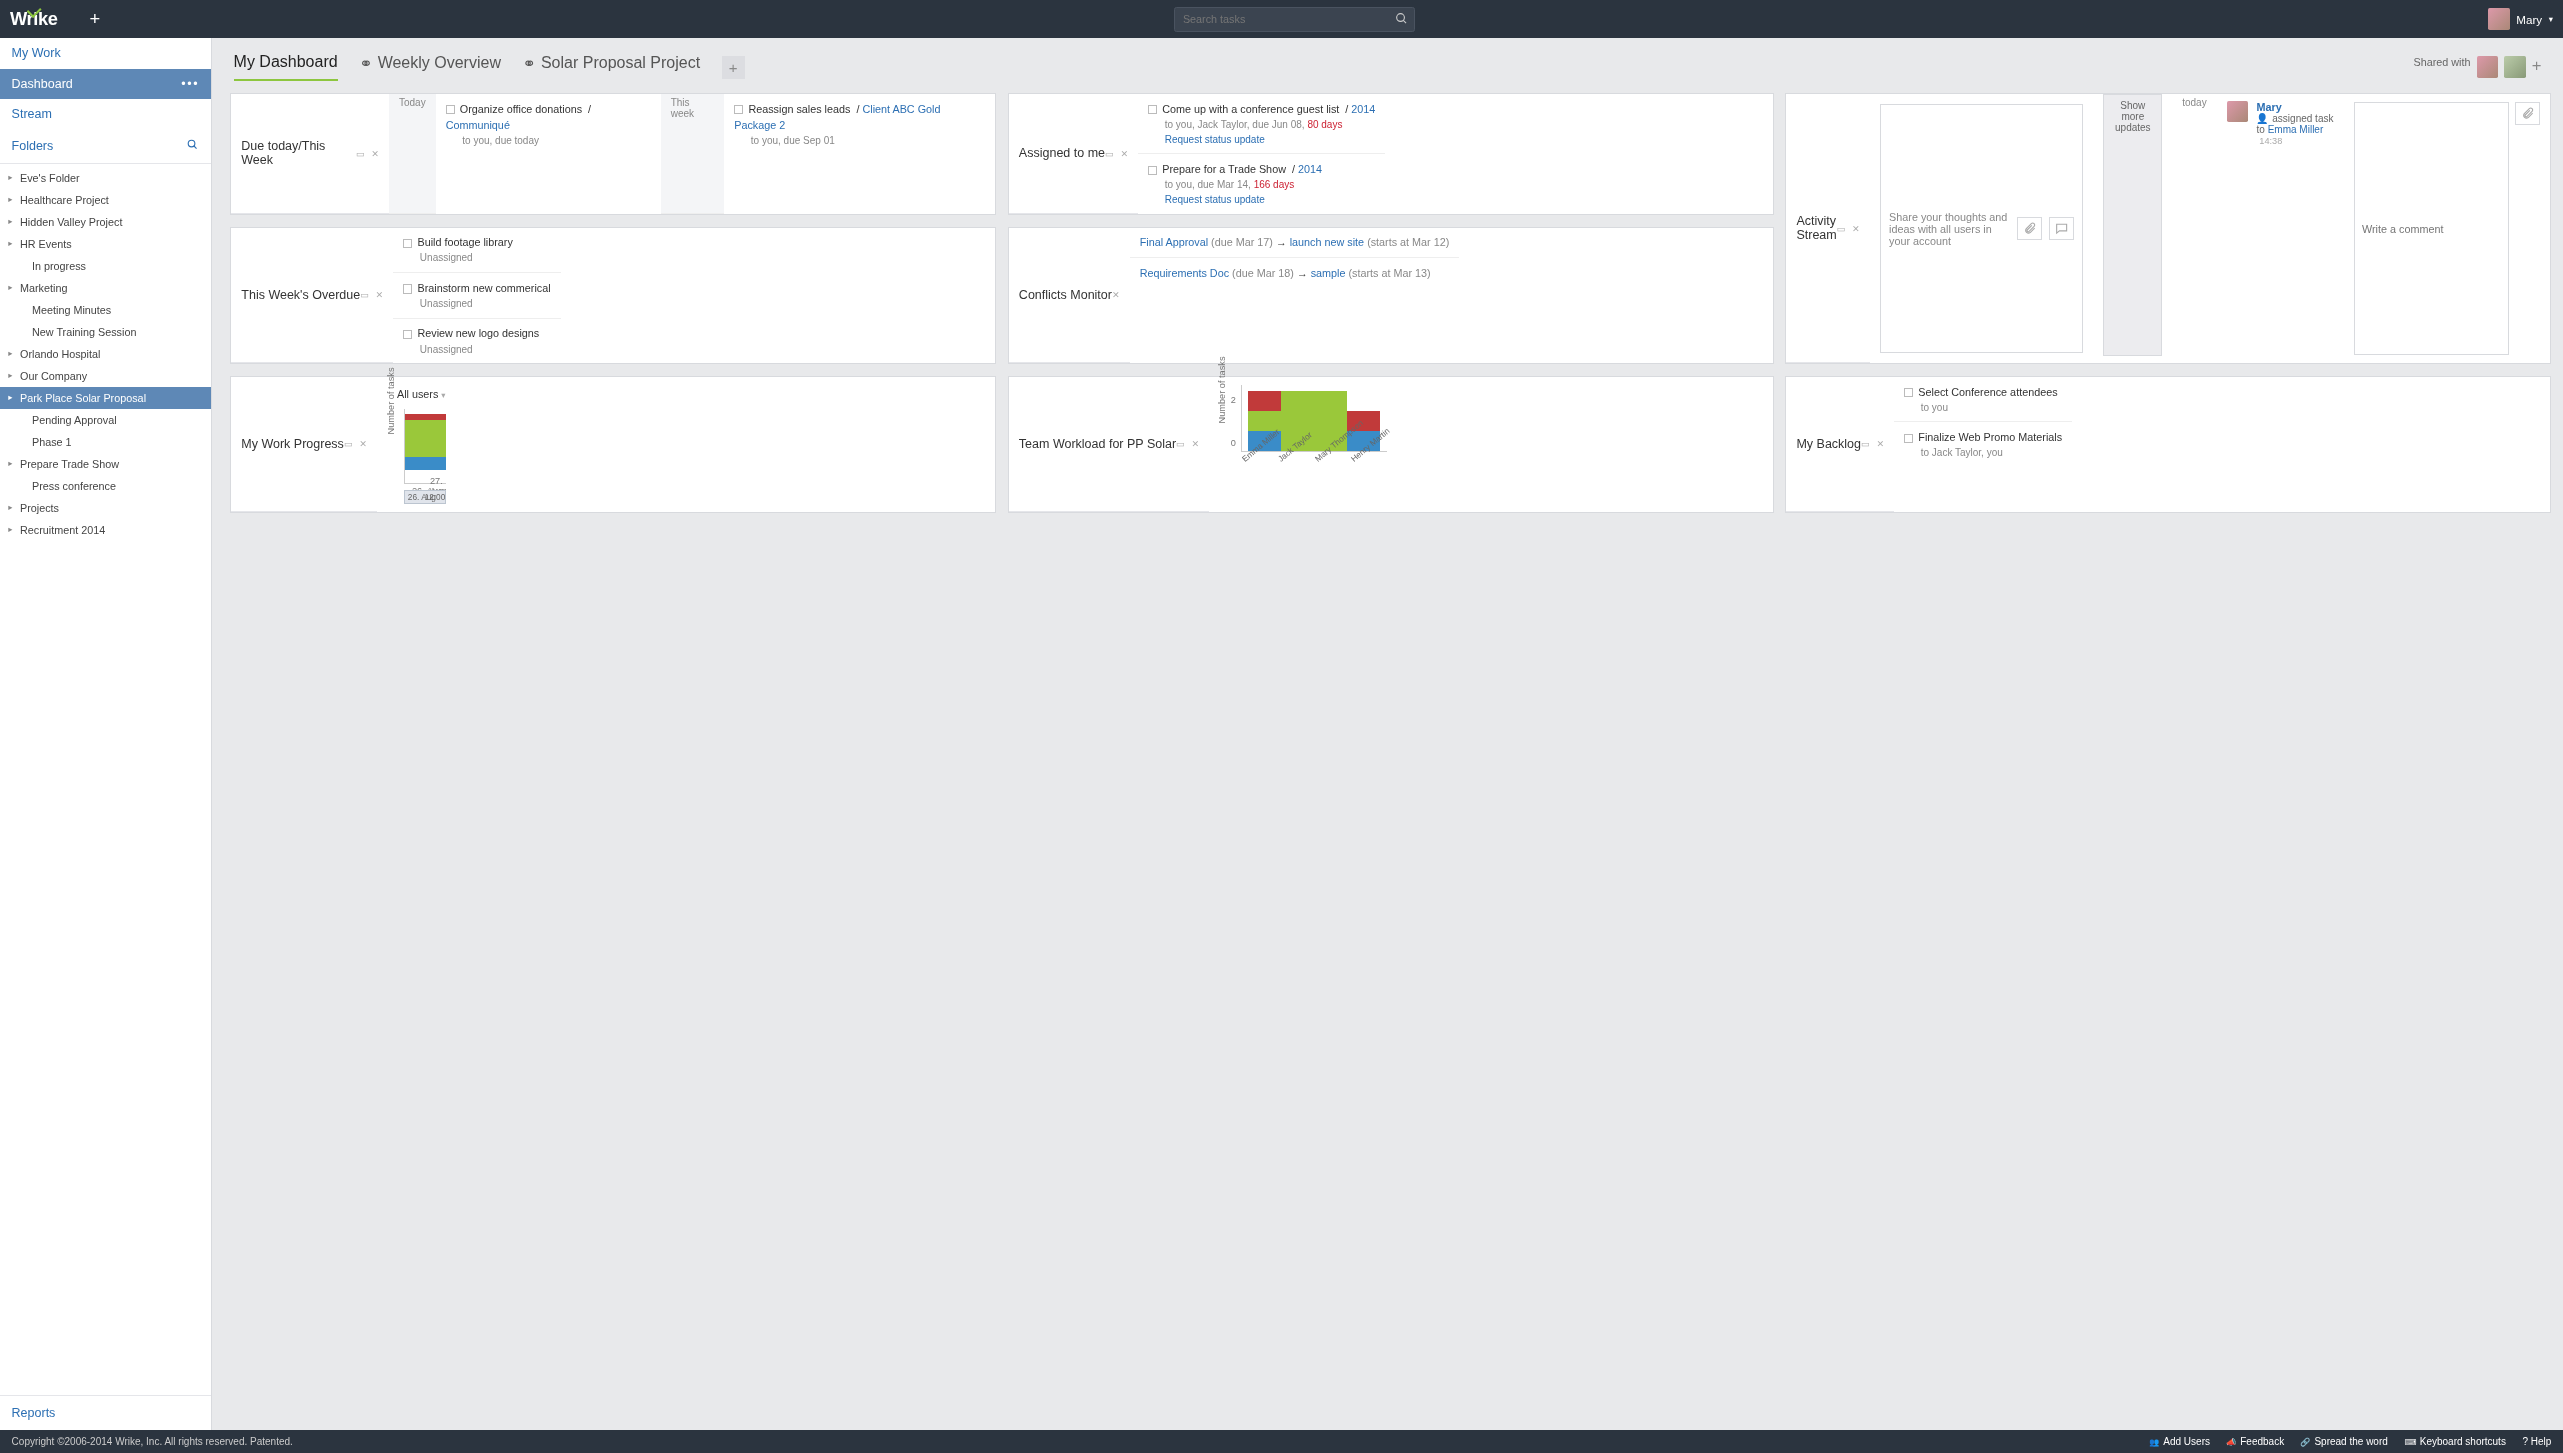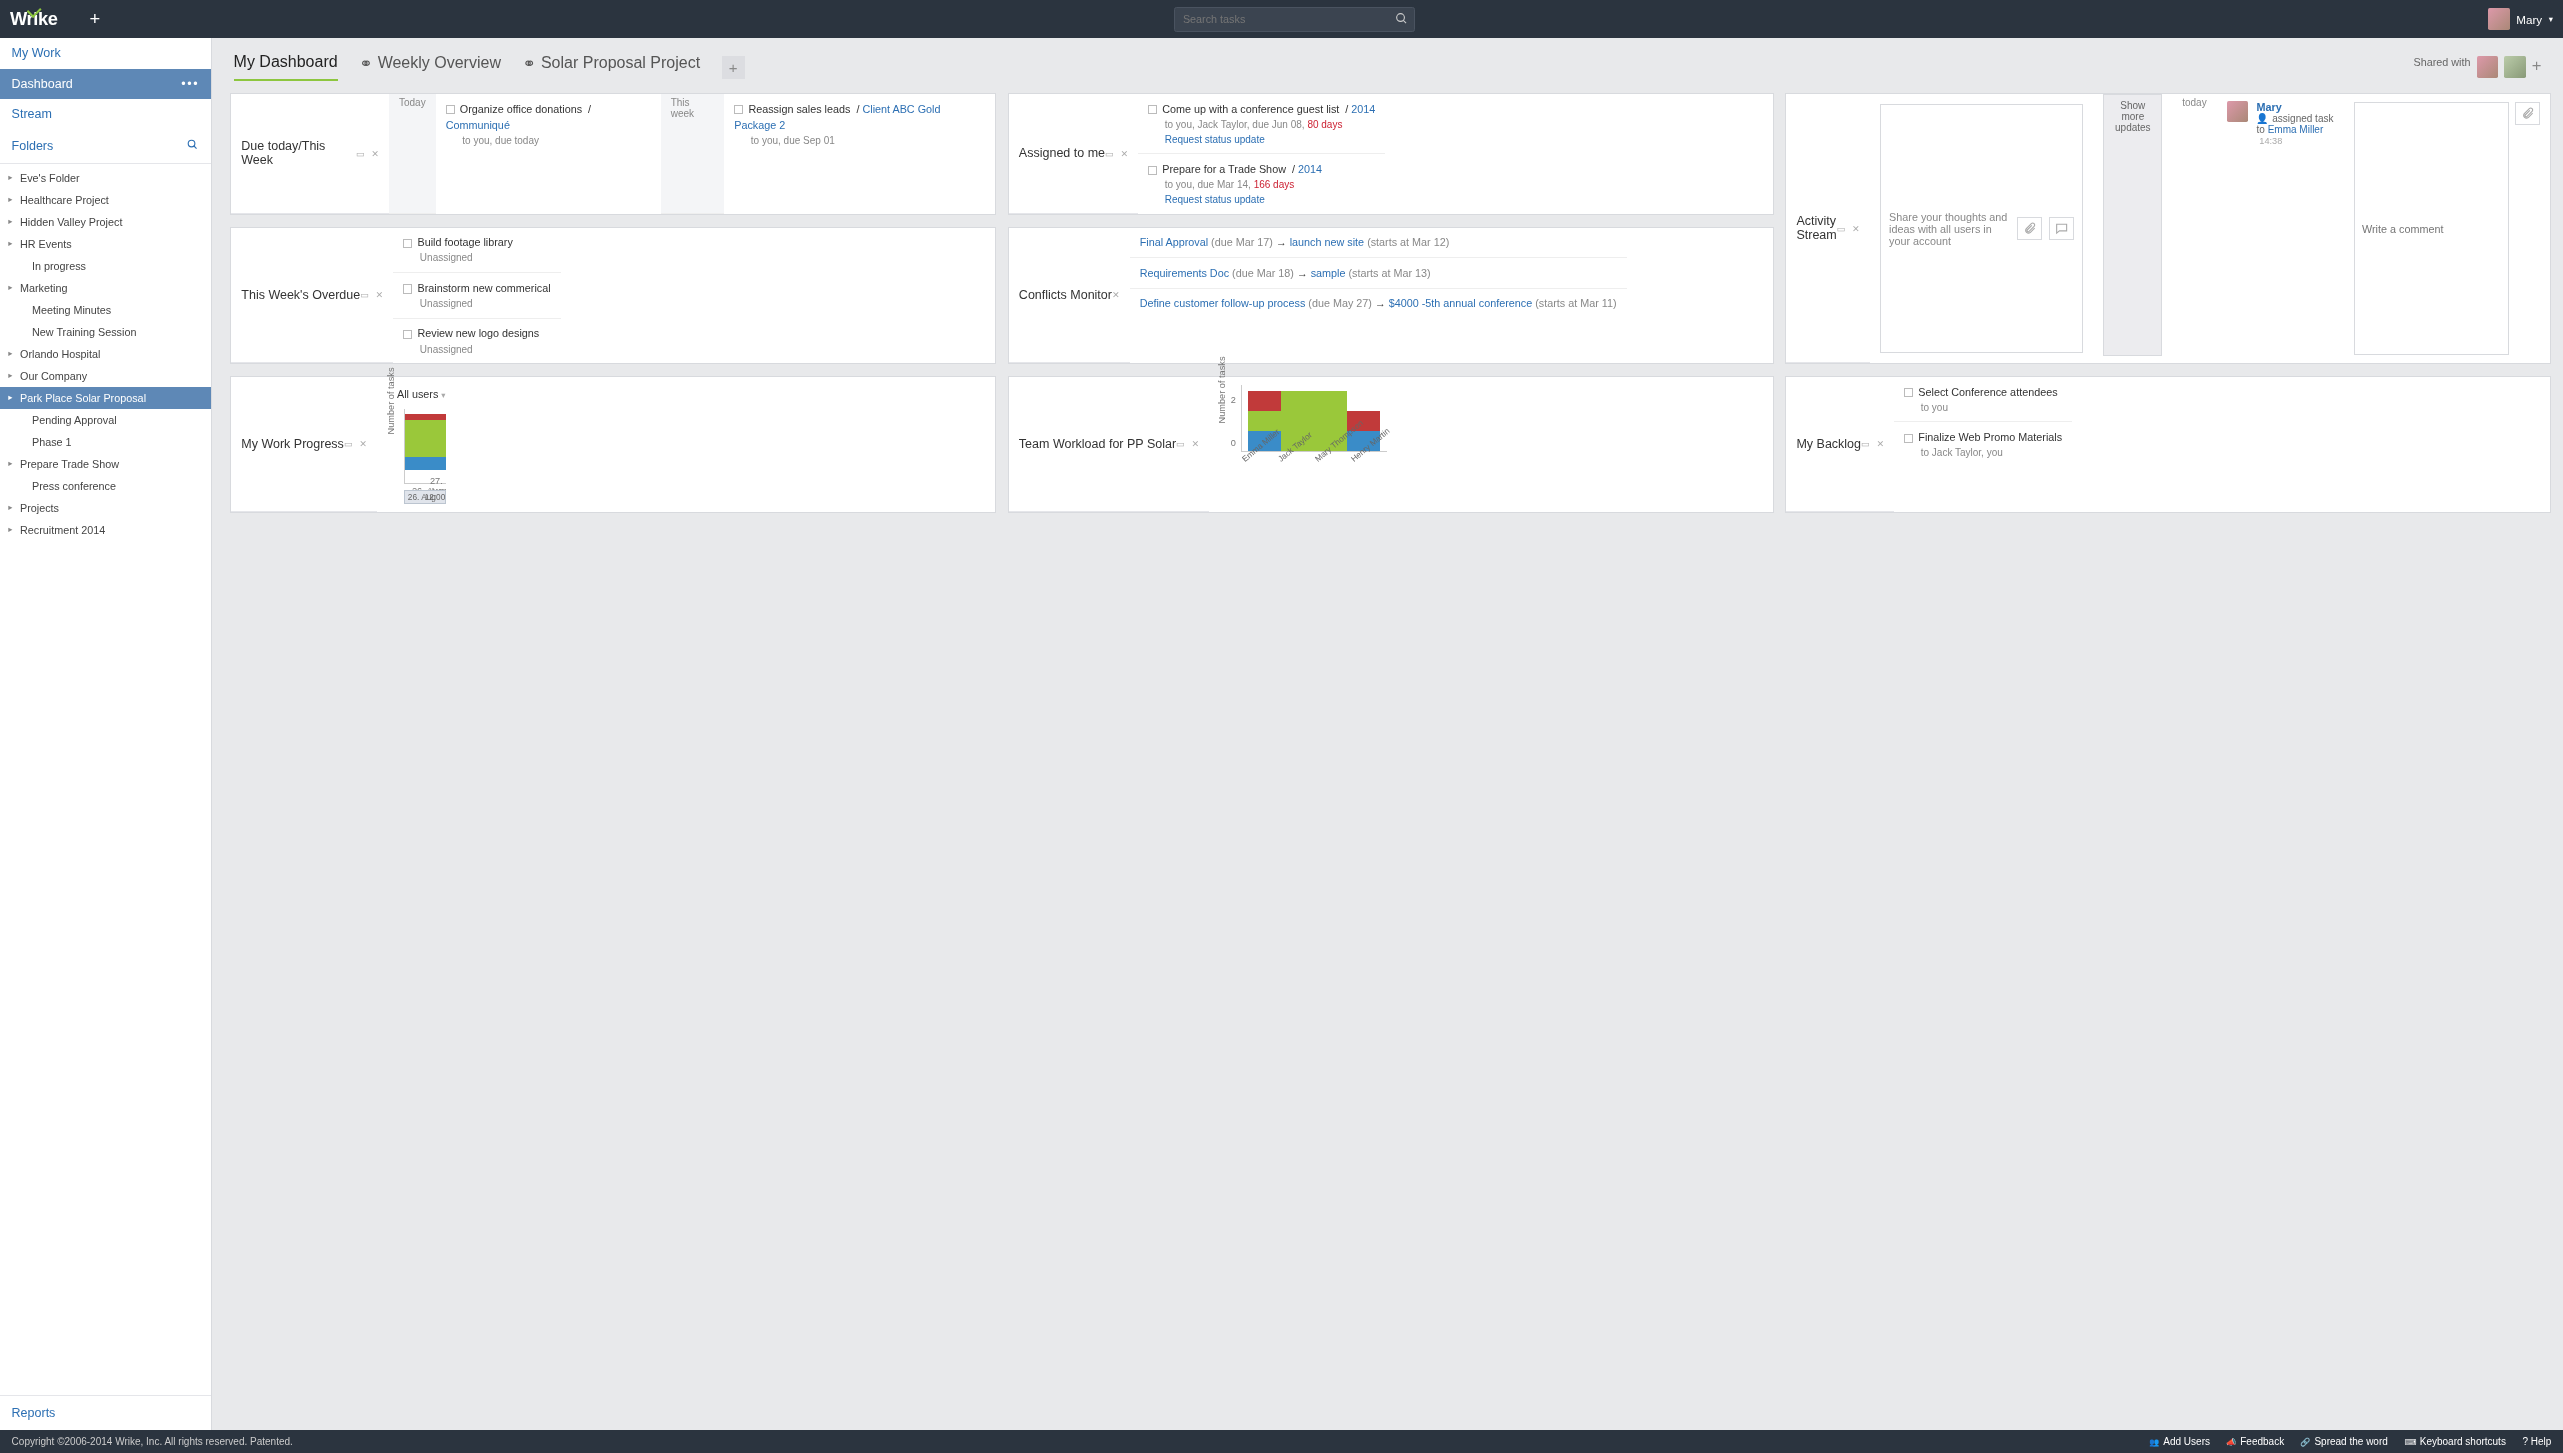--- a/index.html
+++ b/index.html
@@ -240,21 +240,20 @@
         <div class="card">
           <div class="card-h">
               <span>Conflicts Monitor</span>
               <span class="icons">
                 <span>✕</span>
               </span>
             </div>
           <div id="conflicts-list">
               <div class="task"><span class="tlink">Final Approval</span> <span style="color:#888">(due Mar 17)</span> → <span class="tlink">launch new site</span> <span style="color:#888">(starts at Mar 12)</span></div>
               <div class="task"><span class="tlink">Requirements Doc</span> <span style="color:#888">(due Mar 18)</span> → <span class="tlink">sample</span> <span style="color:#888">(starts at Mar 13)</span></div>
-              <div class="task"><span class="tlink">Define customer follow-up process</span> <span style="color:#888">(due May 27)</span> → <span class="tlink">$4000 -5th annual conference</span> <span style="color:#888">(starts at Mar 11)</span></div>
             </div>
         </div>
 
         <div class="card">
           <div class="card-h">
               <span>My Work Progress</span>
               <span class="icons">
                 <span>▭</span>
                 <span>✕</span>
               </span>

